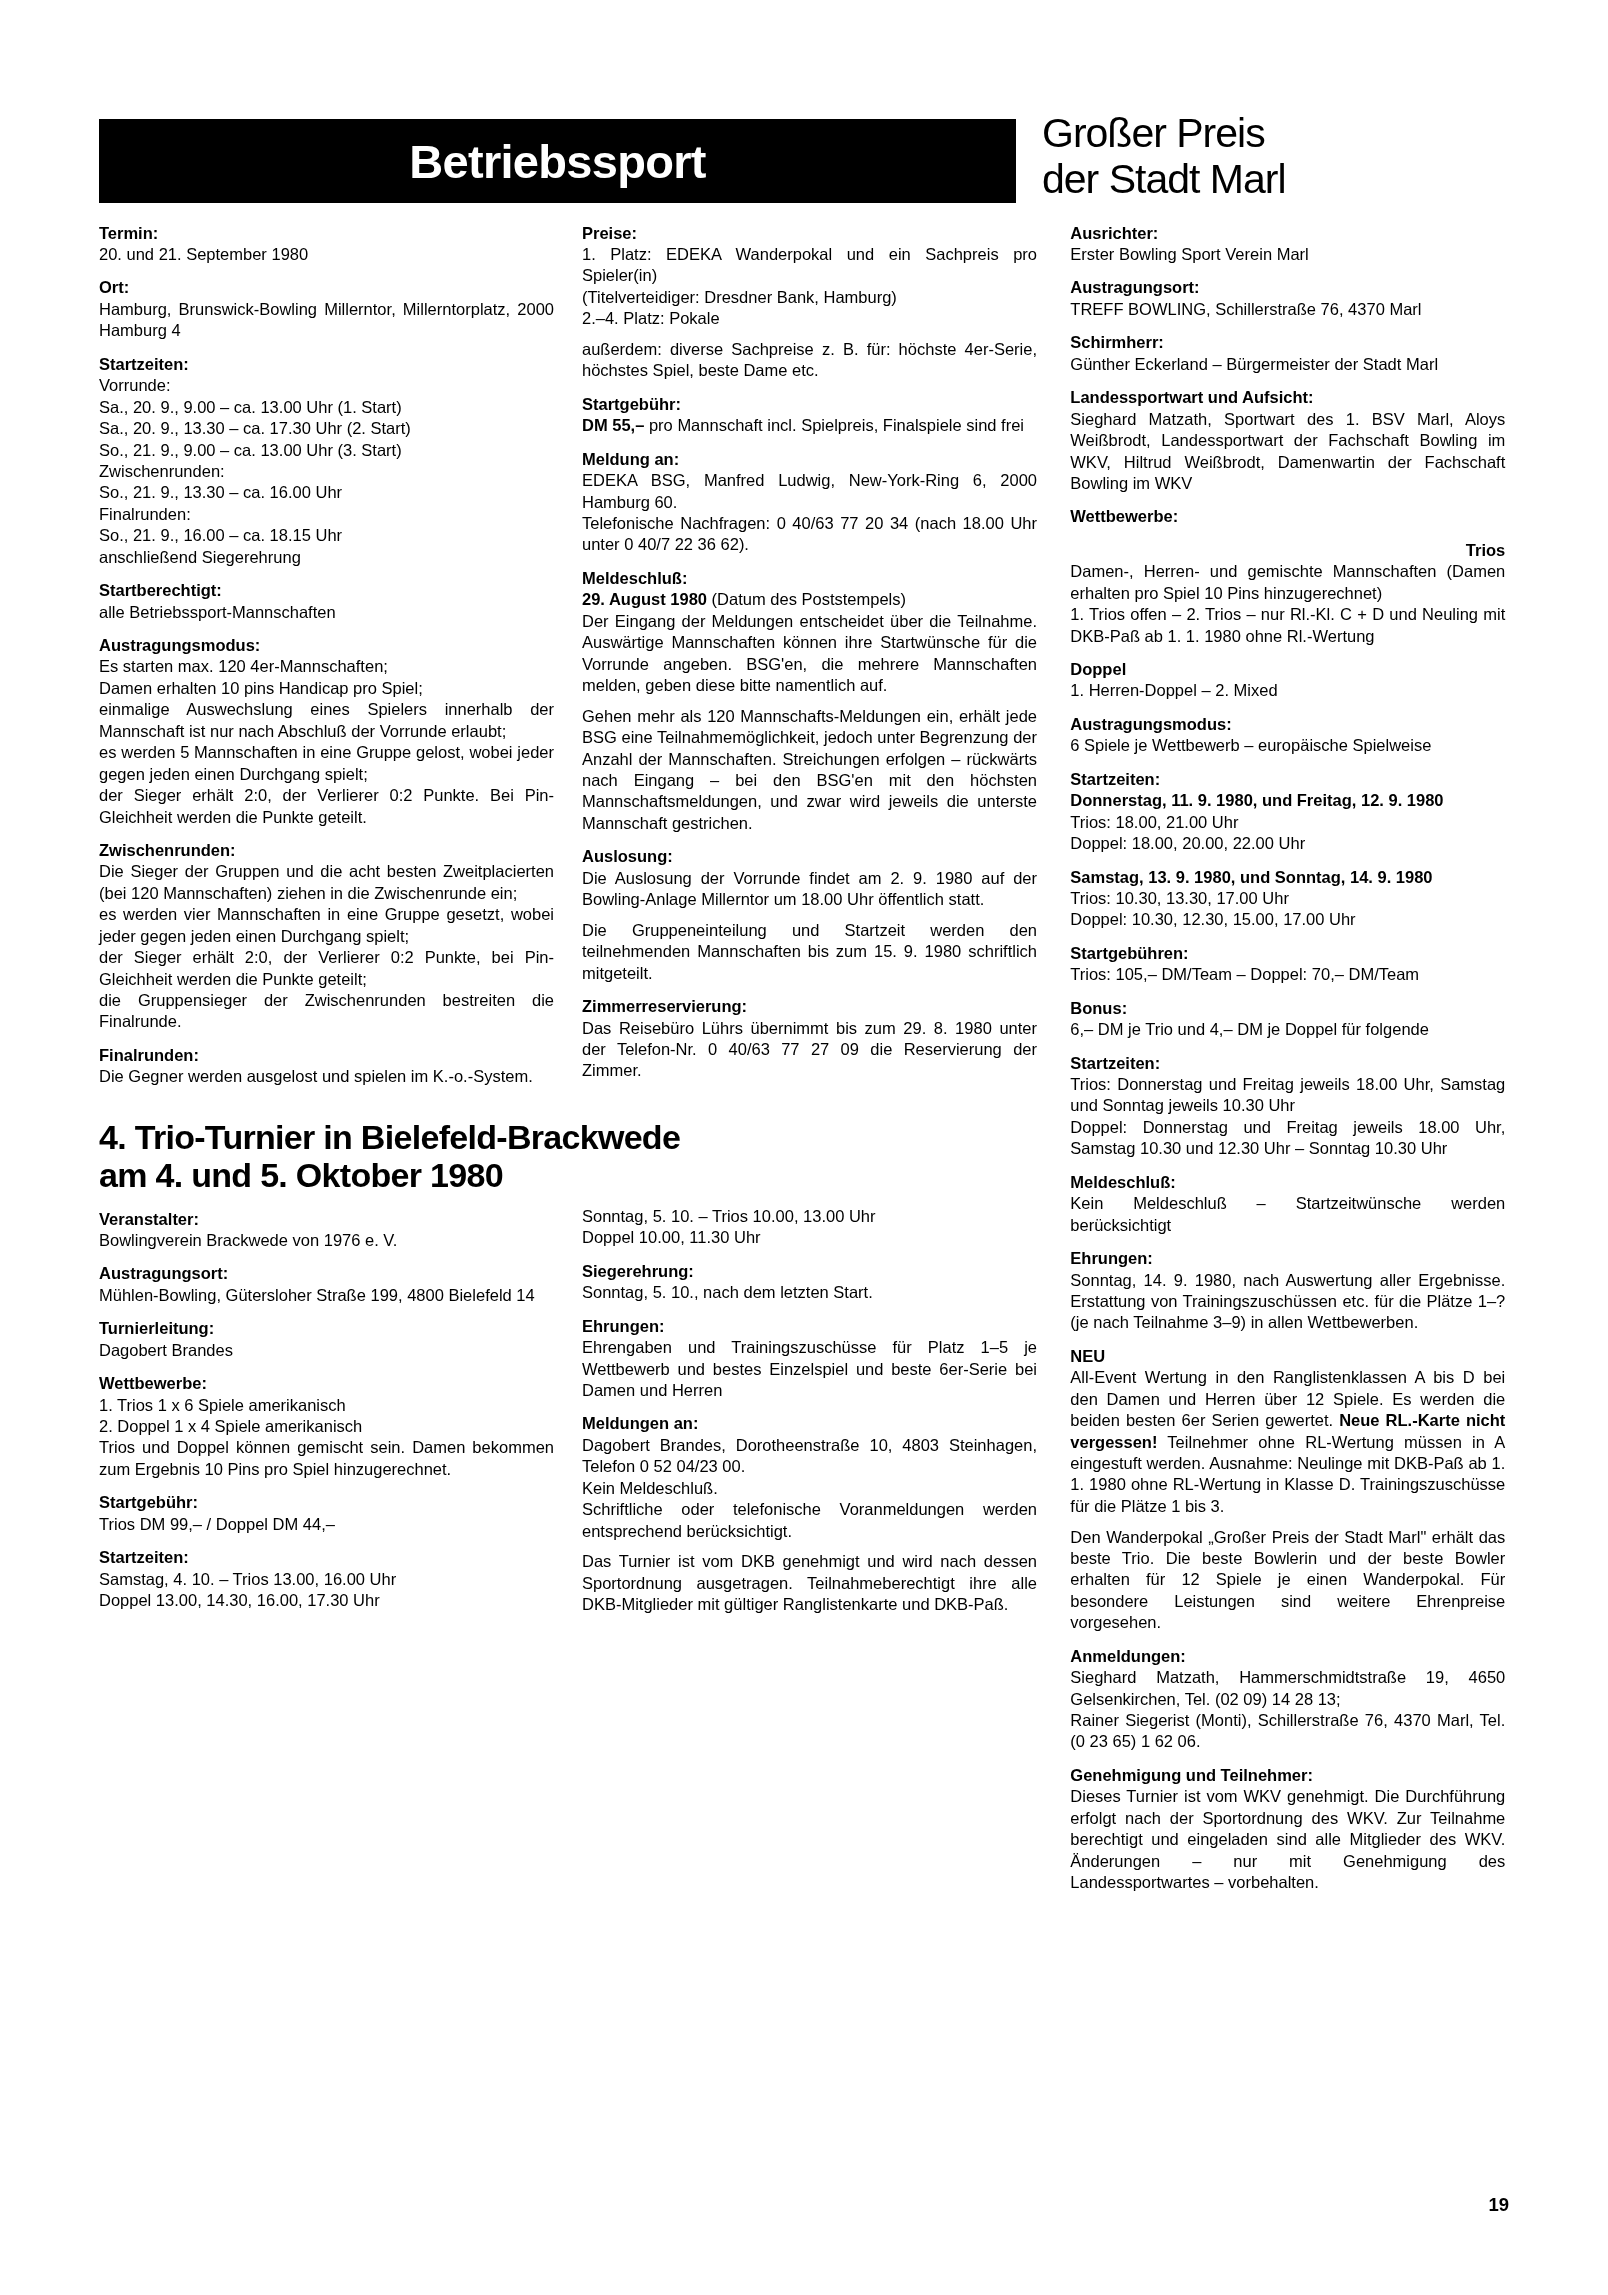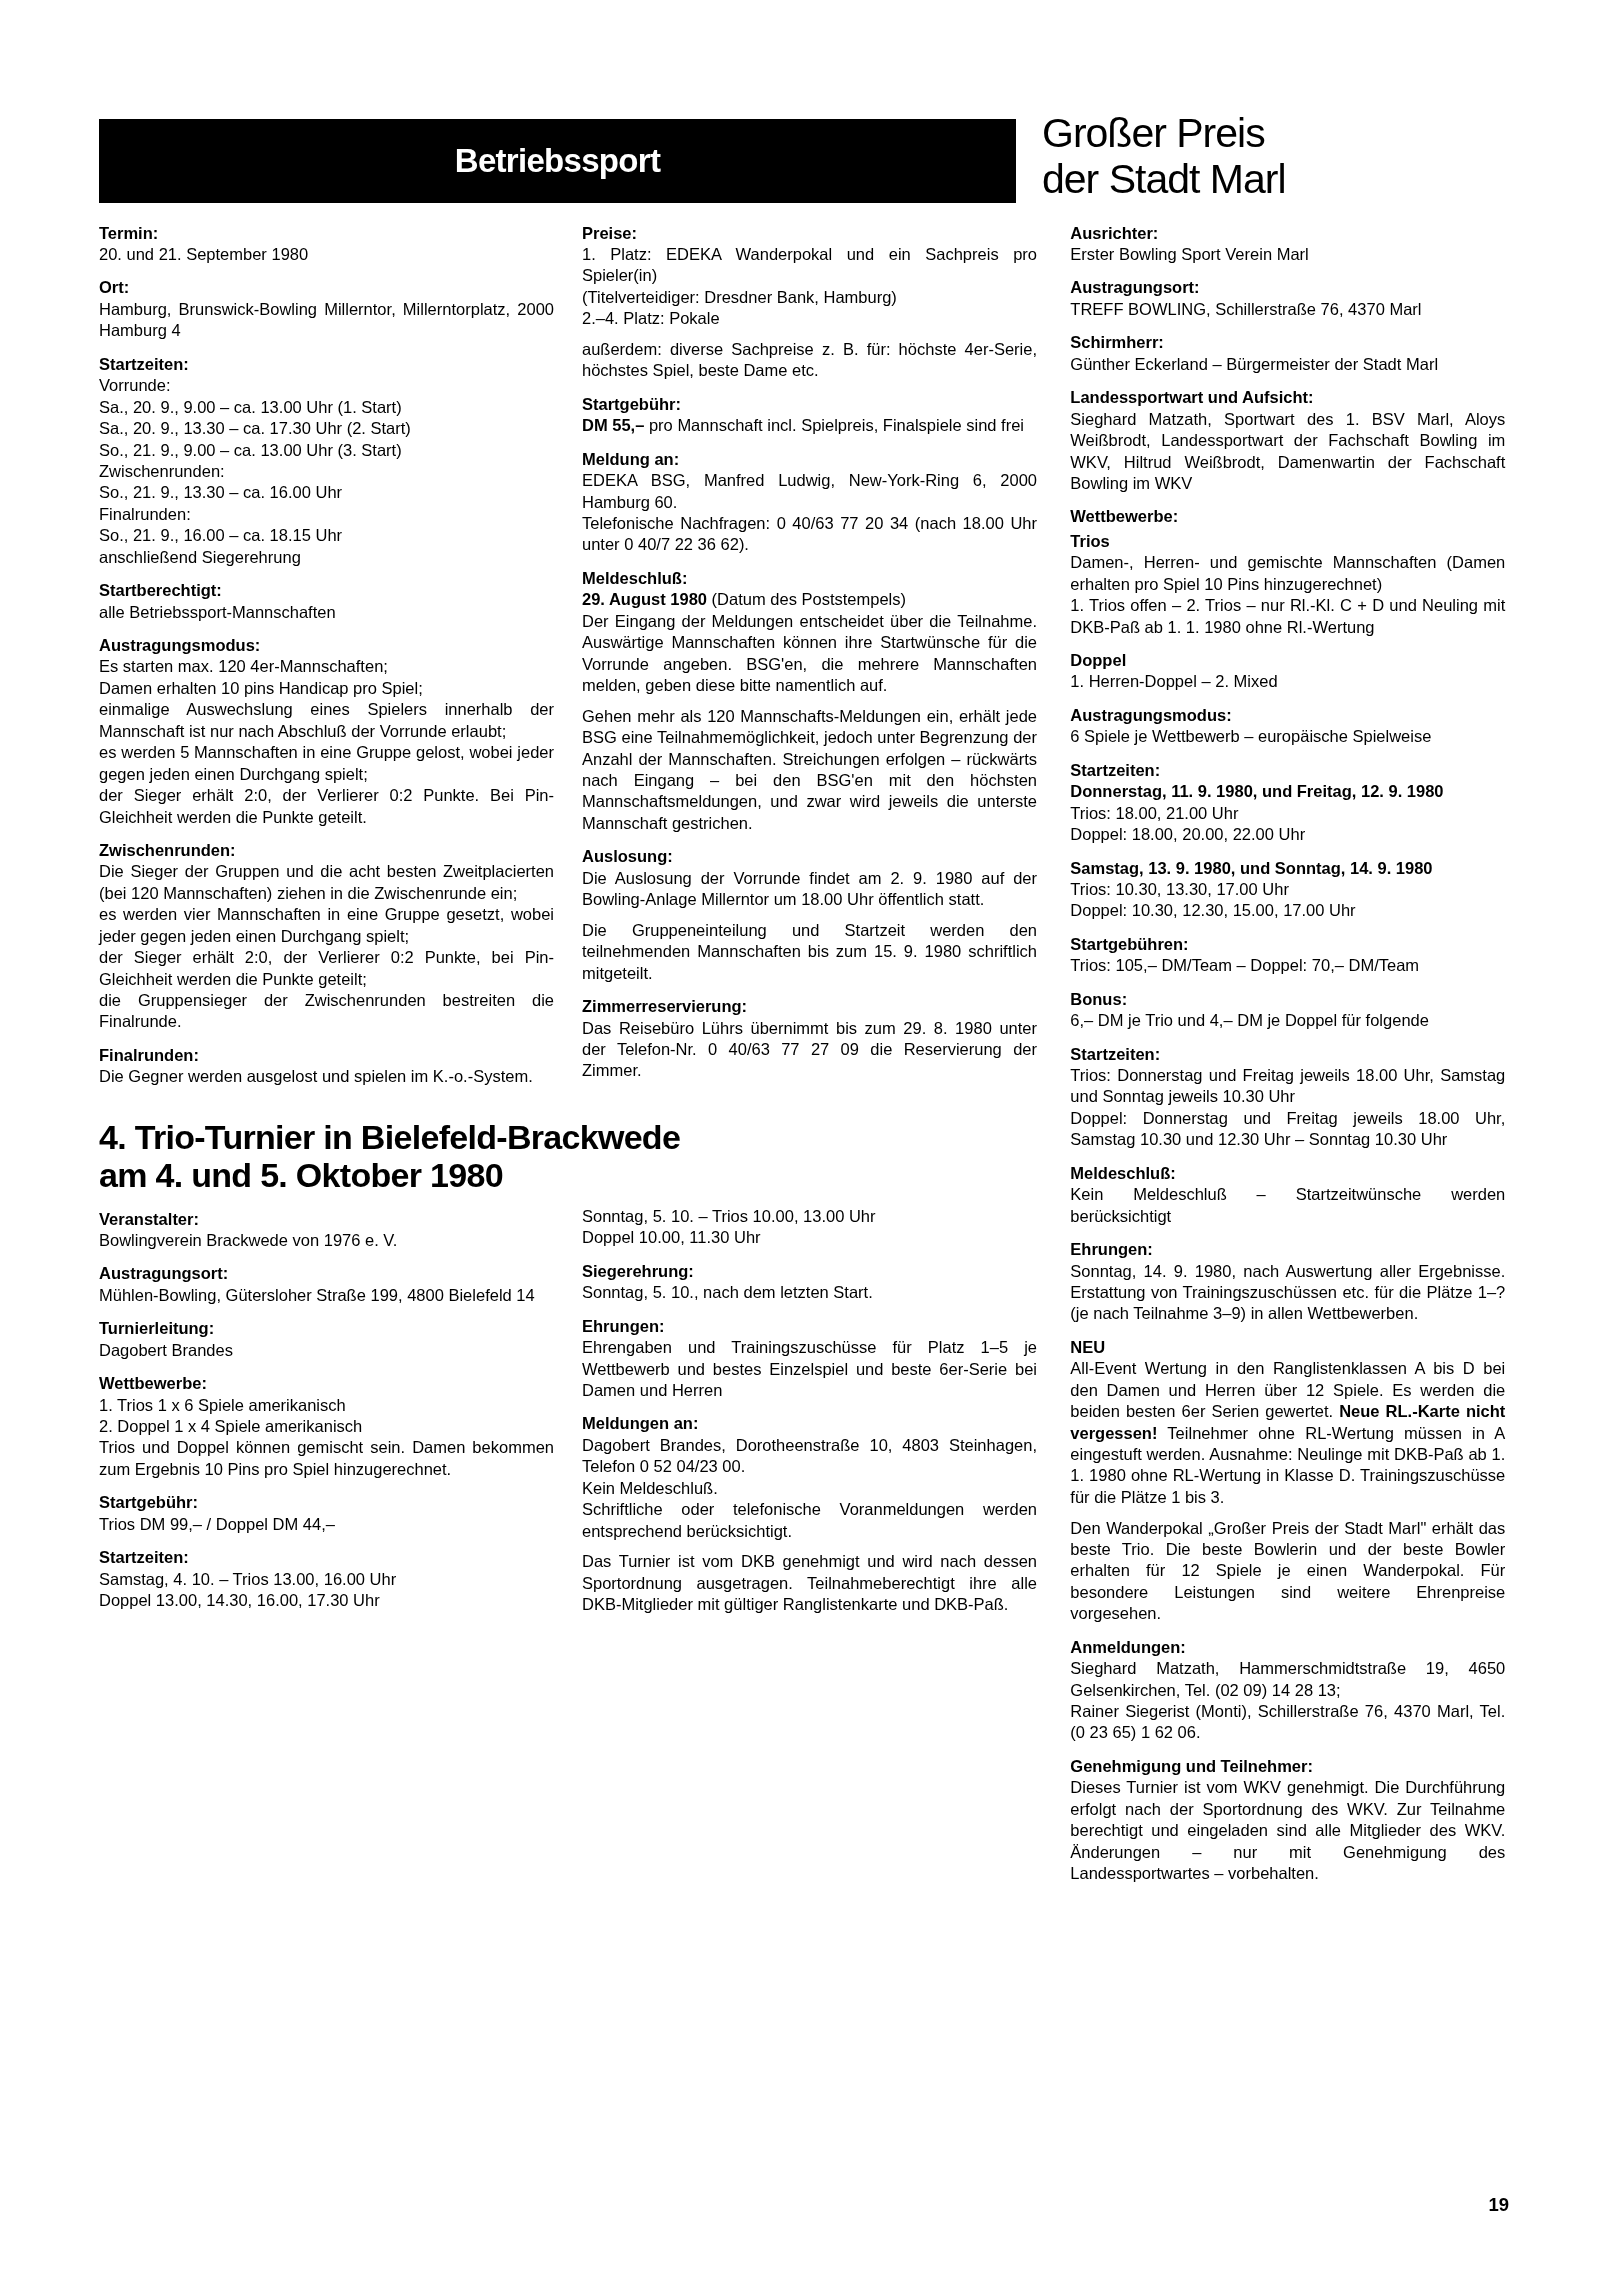--- a/index.html
+++ b/index.html
@@ -36,21 +36,21 @@
     gap: 26px;
   }
   .masthead-bar {
     background: #000000;
     color: #ffffff;
     width: 917px;
     height: 84px;
     display: flex;
     align-items: center;
     justify-content: center;
-    font-size: 33px;
+    font-size: 47px;
     font-weight: bold;
     letter-spacing: -0.7px;
   }
   .masthead-right {
     width: 462px;
     font-size: 41px;
     font-weight: normal;
     line-height: 1.12;
     letter-spacing: -1px;
     margin-top: -8px;
@@ -217,21 +217,21 @@
       <div class="col-right" id="a3-col">
           <div class="lbl first">Ausrichter:</div>
           <p class="txt">Erster Bowling Sport Verein Marl</p>
           <div class="lbl">Austragungsort:</div>
           <p class="txt">TREFF BOWLING, Schillerstraße 76, 4370 Marl</p>
           <div class="lbl">Schirmherr:</div>
           <p class="txt">Günther Eckerland – Bürgermeister der Stadt Marl</p>
           <div class="lbl">Landessportwart und Aufsicht:</div>
           <p class="txt">Sieghard Matzath, Sportwart des 1. BSV Marl, Aloys Weißbrodt, Landessportwart der Fachschaft Bowling im WKV, Hiltrud Weißbrodt, Damenwartin der Fachschaft Bowling im WKV</p>
           <div class="lbl">Wettbewerbe:</div>
-          <div class="lbl" style="margin-top: 3px;">Trios</div>
+          <div class="lbl" style="margin-top: 12px; text-align: right;">Trios</div>
           <p class="txt">Damen-, Herren- und gemischte Mannschaften (Damen erhalten pro Spiel 10 Pins hinzugerechnet)<br>1. Trios offen – 2. Trios – nur Rl.-Kl. C + D und Neuling mit DKB-Paß ab 1. 1. 1980 ohne Rl.-Wertung</p>
           <div class="lbl">Doppel</div>
           <p class="txt">1. Herren-Doppel – 2. Mixed</p>
           <div class="lbl">Austragungsmodus:</div>
           <p class="txt">6 Spiele je Wettbewerb – europäische Spielweise</p>
           <div class="lbl">Startzeiten:</div>
           <div class="lbl" style="margin-top: 0px;">Donnerstag, 11. 9. 1980, und Freitag, 12. 9. 1980</div>
           <p class="txt">Trios:                                      18.00, 21.00 Uhr<br>Doppel:                        18.00, 20.00, 22.00 Uhr</p>
           <div class="lbl" style="margin-top: 12px;">Samstag, 13. 9. 1980, und Sonntag, 14. 9. 1980</div>
           <p class="txt">Trios:                          10.30, 13.30, 17.00 Uhr<br>Doppel:           10.30, 12.30, 15.00, 17.00 Uhr</p>

